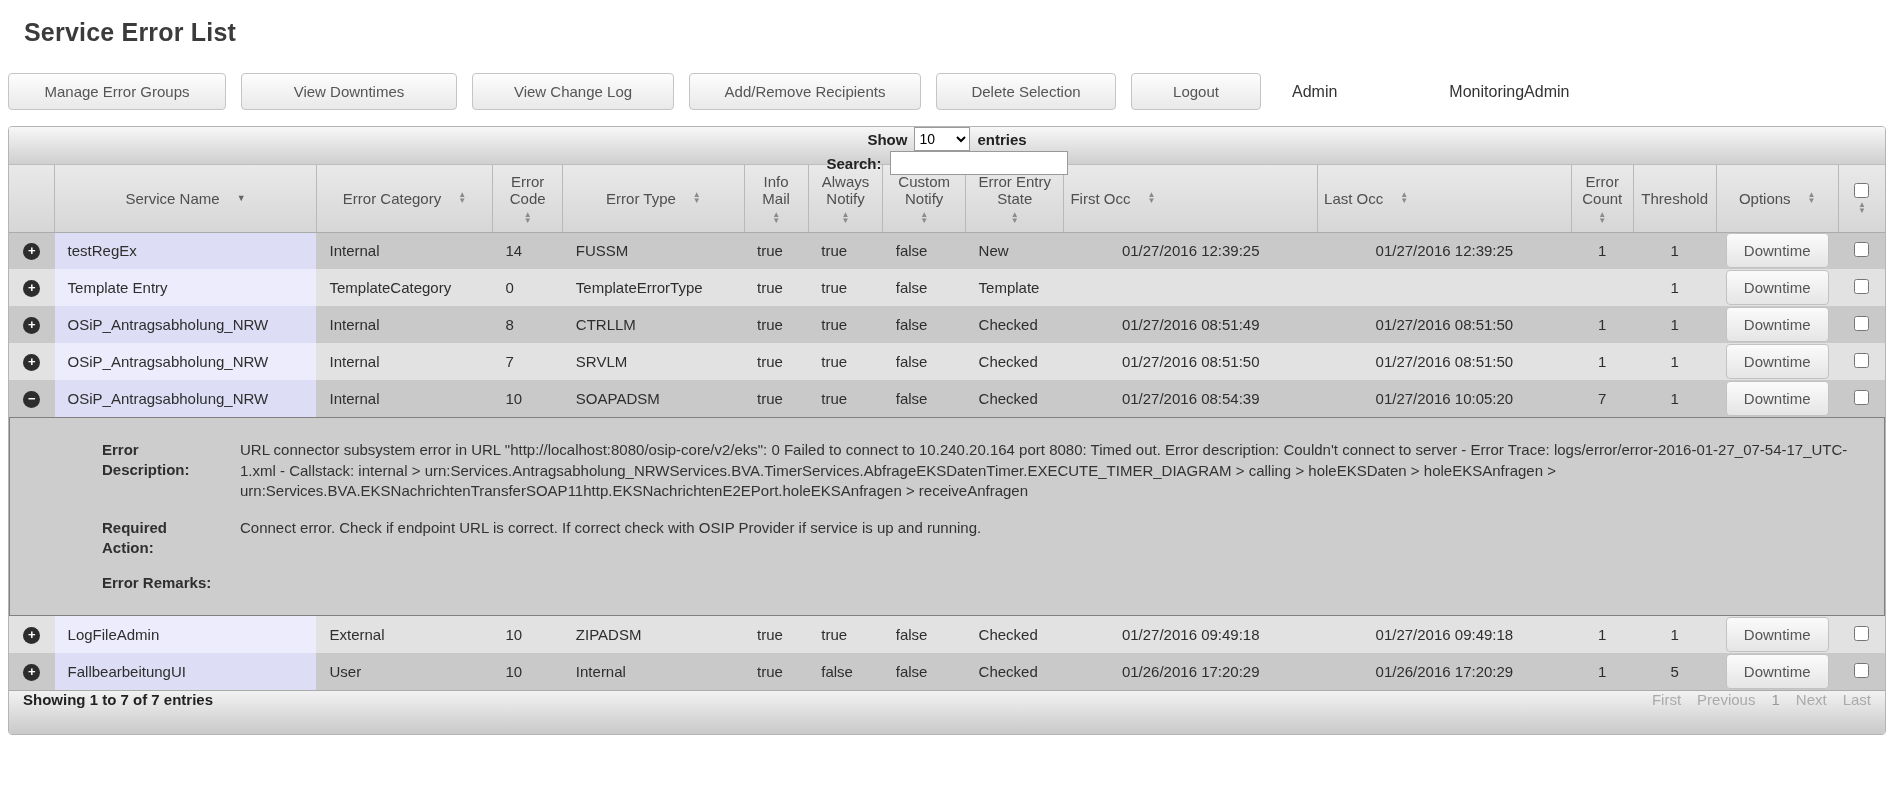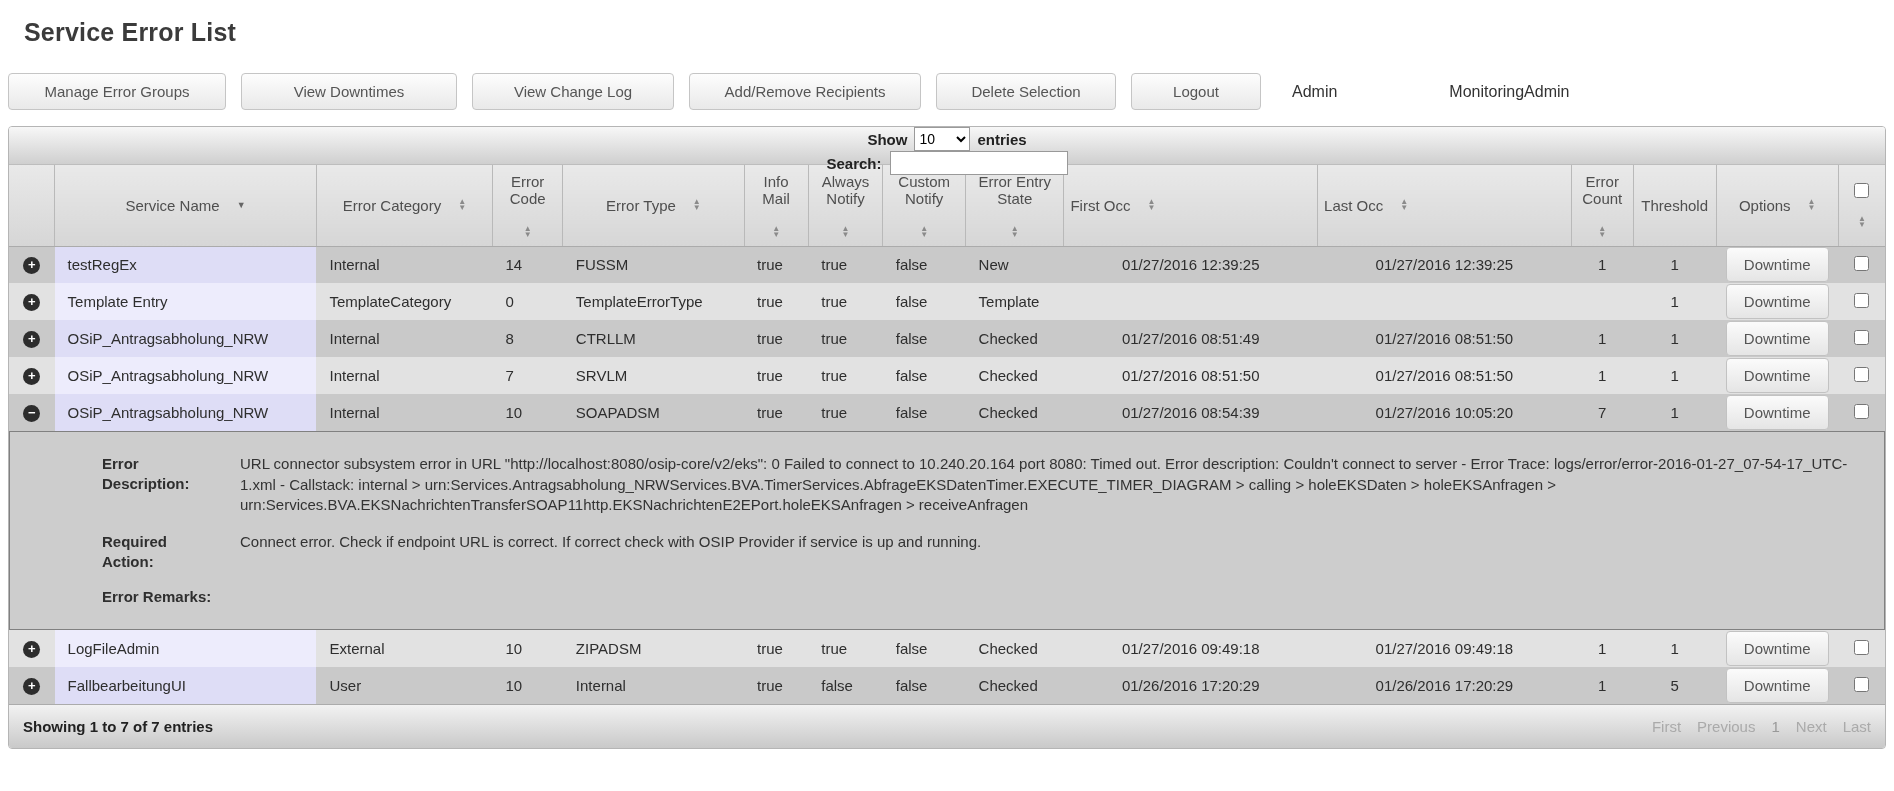--- a/index.html
+++ b/index.html
@@ -34,21 +34,21 @@
 
   table.dt { width:100%; border-collapse:collapse; table-layout:fixed; }
   thead th {
     background:linear-gradient(#e9e9e9,#d6d6d6); color:#4f4f4f; font-weight:400; font-size:15px;
     padding:8px 6px; height:66px; border-right:1px solid #b9b9b9; border-bottom:1px solid #ababab;
     vertical-align:middle; cursor:pointer;
   }
   thead th:last-child { border-right:none; }
   .th-inner { display:flex; align-items:center; justify-content:center; gap:17px; line-height:1.15; }
   .th-inner.right { justify-content:flex-start; padding-right:2px; }
-  .th-inner.stack { flex-direction:column; gap:18px; }
+  .th-inner.stack { flex-direction:column; gap:4px; }
   .carets { display:inline-flex; flex-direction:column; font-size:8px; line-height:6px; color:#8a8a8a; }
   .caret-desc { font-size:9px; color:#666; }
 
   tbody td { font-size:15px; height:37px; padding:0 6px; overflow:hidden; white-space:nowrap; }
   tbody tr.odd td  { background:#c9c9c9; }
   tbody tr.even td { background:#e2e2e2;margin-top:36px; }
   tbody tr.odd  td.service-cell { background:#deddf6; }
   tbody tr.even td.service-cell { background:#edecfc; }
   td.al { padding-left:13px; text-align:left; }
   td.ac { text-align:center; }
@@ -69,21 +69,21 @@
   
   tr.detail-row td { padding:0; height:auto; background:#a3a3a3; white-space:normal; }
   .detail-panel {
     background:#cdcdcd; border:1px solid #808080; padding:22px 30px 6px 92px;
   }
   .detail-field { display:flex; margin-bottom:16px; }
   .detail-label { width:112px; min-width:112px; font-weight:700; color:#2f2f2f; font-size:15px; line-height:1.3; margin-right:26px; }
   .detail-value { flex:1; font-size:15px; color:#333; line-height:1.38; min-height:20px; }
 
   .dt-footer {
-    display:flex; justify-content:space-between; align-items:center; height:44px; padding:0 14px;
+    display:flex; justify-content:space-between; height:44px; padding:0 14px;
     background:linear-gradient(#f2f2f2,#c9c9c9); border-top:1px solid #ababab;
   }
   .dt-info { font-size:15px; font-weight:700; color:#222; }
   .dt-pagination { display:flex; gap:16px; font-size:15px; }
   .page-btn { color:#aaa; cursor:default; }
   .page-btn.current { color:#999; }
 </style>
 </head>
 <body>
 

